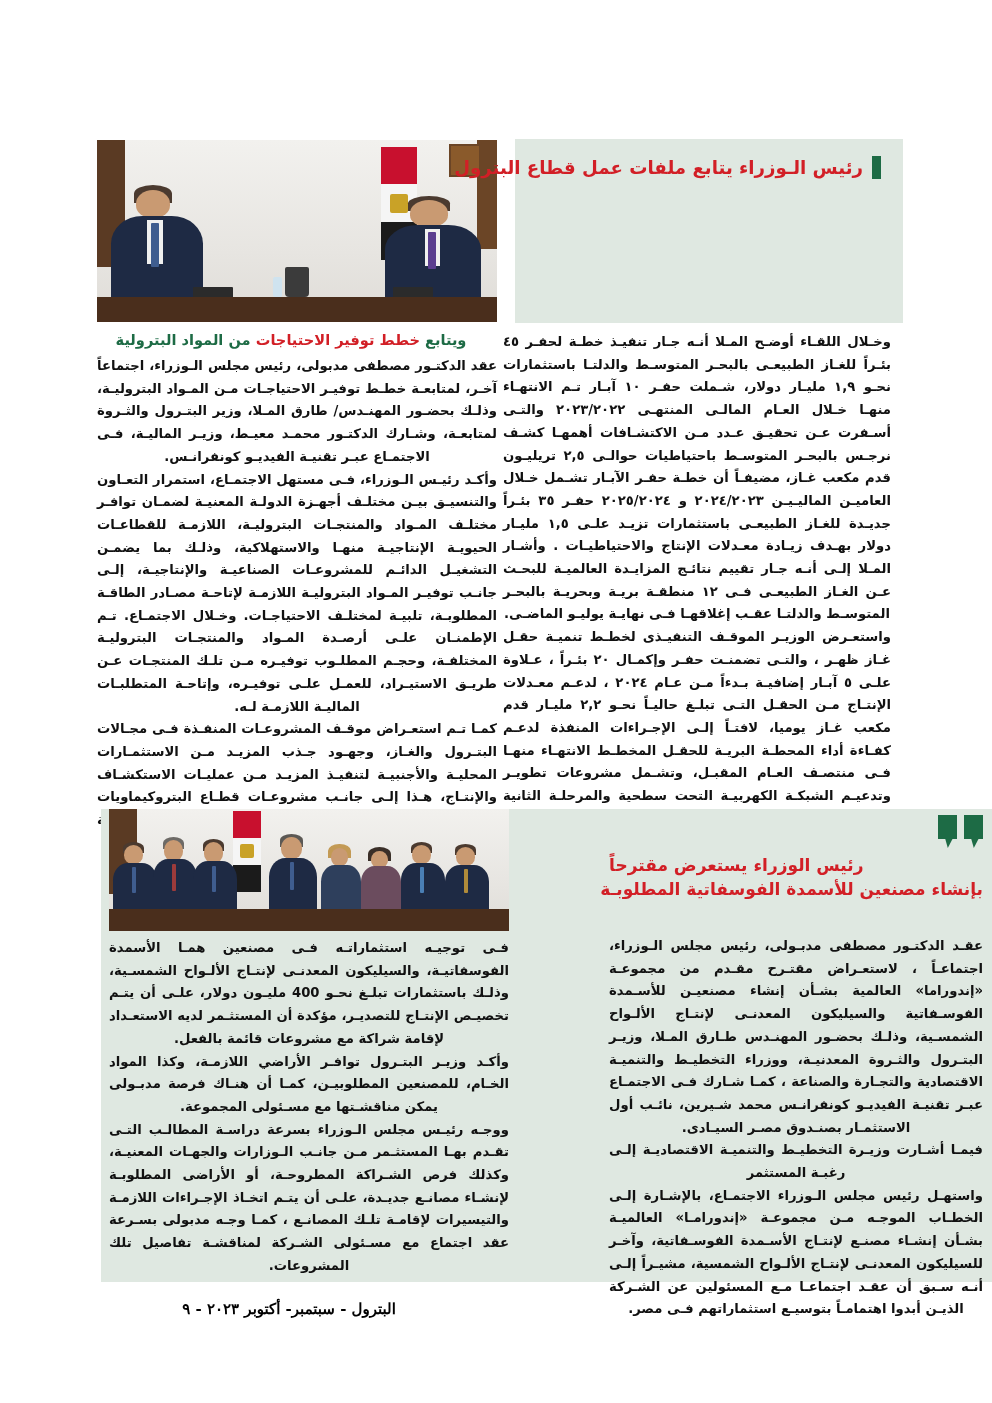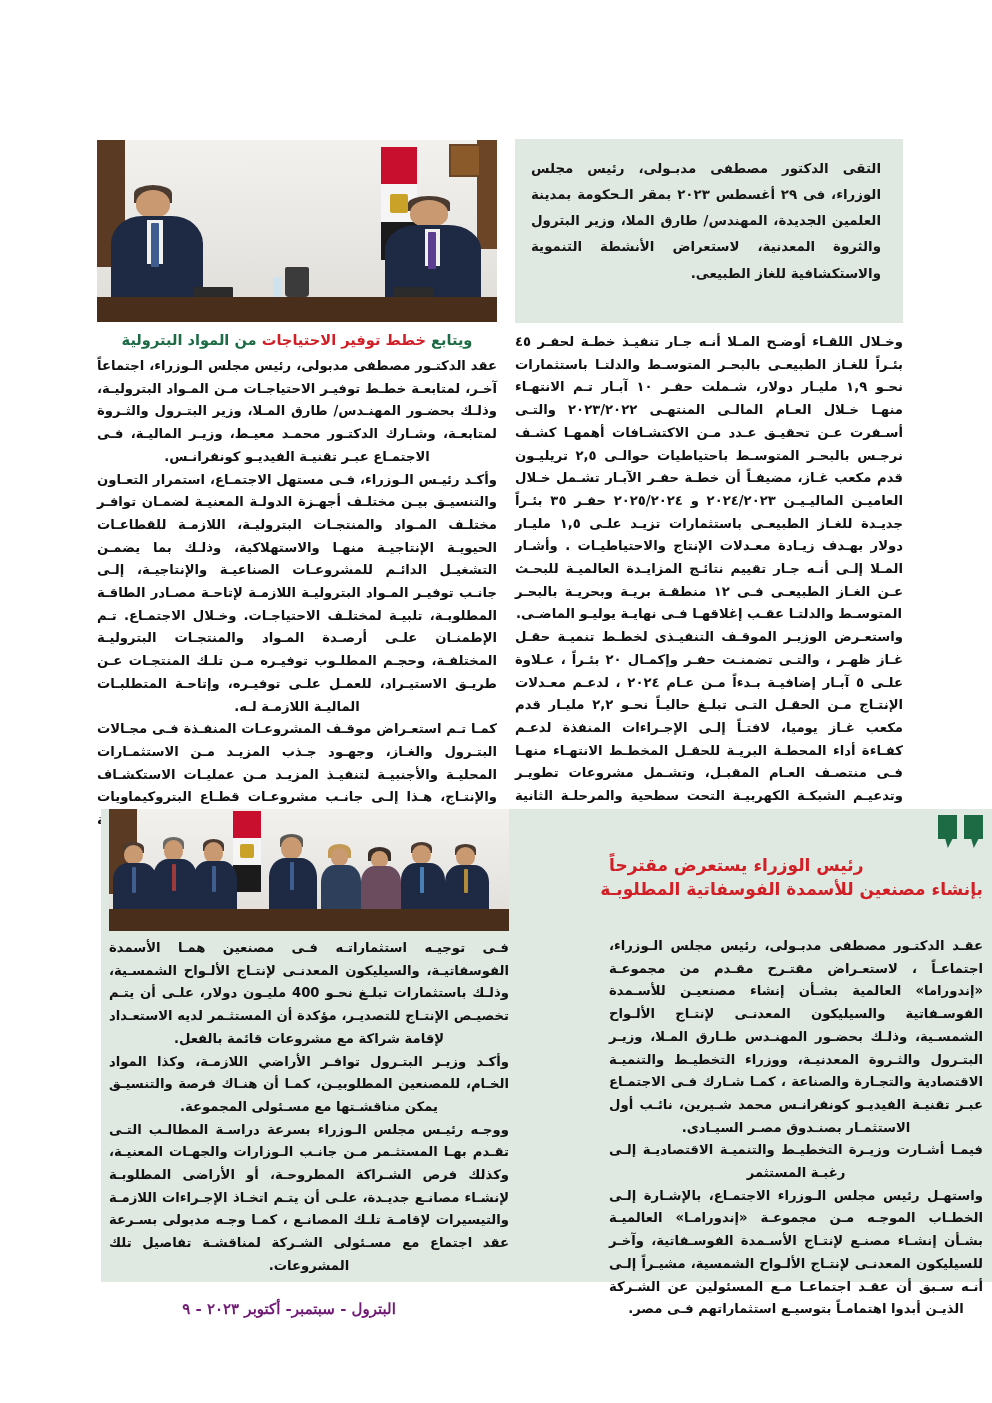--- a/index.html
+++ b/index.html
@@ -69,32 +69,32 @@
     color:#161616;
     font-size:13.4px;
     font-weight:800;
     line-height:1.95;
     text-align:justify;
     text-align-last:right;
   }
 
   
   .a1-sub{
-    position:absolute;left:8px;top:192px;width:400px;
+    position:absolute;left:2px;top:192px;width:400px;
     text-align:center;
     font-size:14.6px;font-weight:800;
     color:#1d6b45;
   }
   .a1-sub .red{ color:#d21f26; }
 
   .a1-left-body{
     position:absolute;left:8px;top:216px;width:400px;
   }
   .a1-right-body{
-    position:absolute;right:0;top:192px;width:388px;
+    position:absolute;right:12px;top:192px;width:388px;
   }
 
   
   #article2{
     position:absolute;
     left:89px;top:809px;
     width:896px;height:473px;
     background:#dfe8e1;
     margin-left:12px;
   }
@@ -137,21 +137,21 @@
   }
   .a2-right-body{
     position:absolute;right:14px;top:126px;width:374px;
   }
 
   
   .footer{
     position:absolute;left:89px;top:1300px;width:400px;
     text-align:center;
     font-family:"DejaVu Serif","Liberation Serif",serif;
-    font-size:15px;font-weight:700;color:#701a75;
+    font-size:15px;font-weight:700;color:#000000;
     direction:rtl;
   }
 
   
   .ph{ position:absolute;inset:0; }
   .ph .wall{position:absolute;inset:0;background:linear-gradient(180deg,#f2f1ee 0%,#e7e5e1 62%,#dfdcd7 100%);}
   .ph .wood{position:absolute;left:0;top:0;width:7%;height:70%;background:#5a3a23;}
   .ph .wood2{position:absolute;right:0;top:0;width:5%;height:60%;background:#6b4526;}
   .ph .flag{position:absolute;width:9%;height:62%;top:4%;background:linear-gradient(180deg,#ffffff 0 33%,#ffffff 33% 66%,#111 66% 100%);}
   .ph .flag .fr{position:absolute;left:0;right:0;top:0;height:33%;background:#c8102e;}
@@ -205,21 +205,24 @@
         </div>
         <div class="flask" style="left:47%;width:6%;height:16%;background:#3b3b3b;"></div>
         <div class="bottle" style="left:44%;"></div>
         <div class="laptop" style="left:24%;width:10%;height:6%;"></div>
         <div class="laptop" style="right:16%;width:10%;height:6%;"></div>
         <div class="table"></div>
       </div>
     </div>
 
     <div class="a1-head-block tint">
-      <div class="a1-lead">التقى الدكتور مصطفى مدبـولى، رئيس مجلس الوزراء، فى ٢٩ أغسطس ٢٠٢٣ بمقر الـحكومة بمدينة العلمين الجديدة، المهندس/ طارق الملا، وزير البترول والثروة المعدنية، لاستعراض الأنشطة التنموية والاستكشافية للغاز الطبيعى.</div>
+      <div class="a1-headline">
+        <span class="greenbar"></span>
+        <span class="a1-headline-text">رئيس الـوزراء يتابع ملفات عمل قطاع البترول</span>
+      </div>
     </div>
 
     <div class="a1-sub">
       <span>ويتابع</span>
       <span class="red">خطط توفير الاحتياجات</span>
       <span>من المواد البترولية</span>
     </div>
 
     <div class="a1-left-body col-body">
       <p>عقد الدكتـور مصطفى مدبولى، رئيس مجلس الـوزراء، اجتماعاً آخـر، لمتابعـة خطـط توفيـر الاحتياجـات مـن المـواد البتروليـة، وذلـك بحضـور المهنـدس/ طارق المـلا، وزير البتـرول والثـروة لمتابعـة، وشـارك الدكتـور محمـد معيـط، وزيـر الماليـة، فـى الاجتمـاع عبـر تقنيـة الفيديـو كونفرانـس.</p>
@@ -299,21 +302,21 @@
       <span class="quote-icon">
         <i class="q1"></i>
           <i class="q2"></i>
       </span>
       <div class="a2-headline1">رئيس الوزراء يستعرض مقترحاً</div>
       <div class="a2-headline2">بإنشاء مصنعين للأسمدة الفوسفاتية المطلوبـة</div>
     </div>
 
     <div class="a2-left-body col-body">
       <p>فـى توجيـه استثماراتـه فـى مصنعين همـا الأسمدة الفوسفاتيـة، والسيليكون المعدنـى لإنتـاج الألـواح الشمسـية، وذلـك باستثمارات تبلـغ نحـو 400 مليـون دولار، علـى أن يتـم تخصيـص الإنتـاج للتصديـر، مؤكدة أن المستثـمر لديه الاستعـداد لإقامة شراكة مع مشروعات قائمة بالفعل.</p>
-      <p>وأكـد وزيـر البتـرول توافـر الأراضي اللازمـة، وكذا المواد الخـام، للمصنعين المطلوبيـن، كمـا أن هنـاك فرصة والتنسيـق يمكن مناقشـتها مع مسـئولى المجموعة.</p>
+      <p>وأكـد وزيـر البتـرول توافـر الأراضي اللازمـة، وكذا المواد الخـام، للمصنعين المطلوبيـن، كمـا أن هنـاك فرصة مدبـولى يمكن مناقشـتها مع مسـئولى المجموعة.</p>
       <p>ووجـه رئيـس مجلس الـوزراء بسرعة دراسـة المطالـب التـى تقـدم بهـا المستثـمر مـن جانـب الـوزارات والجهـات المعنيـة، وكذلك فرص الشـراكة المطروحـة، أو الأراضى المطلوبـة لإنشـاء مصانـع جديـدة، علـى أن يتـم اتخـاذ الإجـراءات اللازمـة والتيسيرات لإقامـة تلـك المصانـع ، كمـا وجـه مدبولى بسـرعة عقد اجتماع مع مسـئولى الشـركة لمناقشـة تفاصيل تلك المشروعات.</p>
     </div>
 
     <div class="a2-right-body col-body">
       <p>عقـد الدكتـور مصطفى مدبـولى، رئيس مجلس الـوزراء، اجتماعـاً ، لاستعـراض مقتـرح مقـدم من مجموعـة «إندوراما» العالمية بشـأن إنشاء مصنعيـن للأسـمدة الفوسـفاتية والسيليكون المعدنـى لإنتـاج الألـواح الشمسـية، وذلـك بحضـور المهنـدس طـارق المـلا، وزيـر البتـرول والثـروة المعدنيـة، ووزراء التخطيـط والتنميـة الاقتصادية والتجـارة والصناعة ، كمـا شـارك فـى الاجتمـاع عبـر تقنيـة الفيديـو كونفرانـس محمد شـيرين، نائـب أول الاستثمـار بصنـدوق مصـر السيـادى.</p>
       <p>فيمـا أشـارت وزيـرة التخطيـط والتنميـة الاقتصاديـة إلـى رغبـة المستثمر</p>
       <p>واستهـل رئيس مجلس الـوزراء الاجتمـاع، بالإشـارة إلـى الخطـاب الموجـه مـن مجموعـة «إندورامـا» العالميـة بشـأن إنشـاء مصنـع لإنتـاج الأسـمدة الفوسـفاتية، وآخـر للسيليكون المعدنـى لإنتـاج الألـواح الشمسية، مشيـراً إلـى أنـه سـبق أن عقـد اجتماعـا مـع المسئولين عن الشـركة الذيـن أبدوا اهتمامـاً بتوسيـع استثماراتهم فـى مصر.</p>
     </div>
   </div>
 

